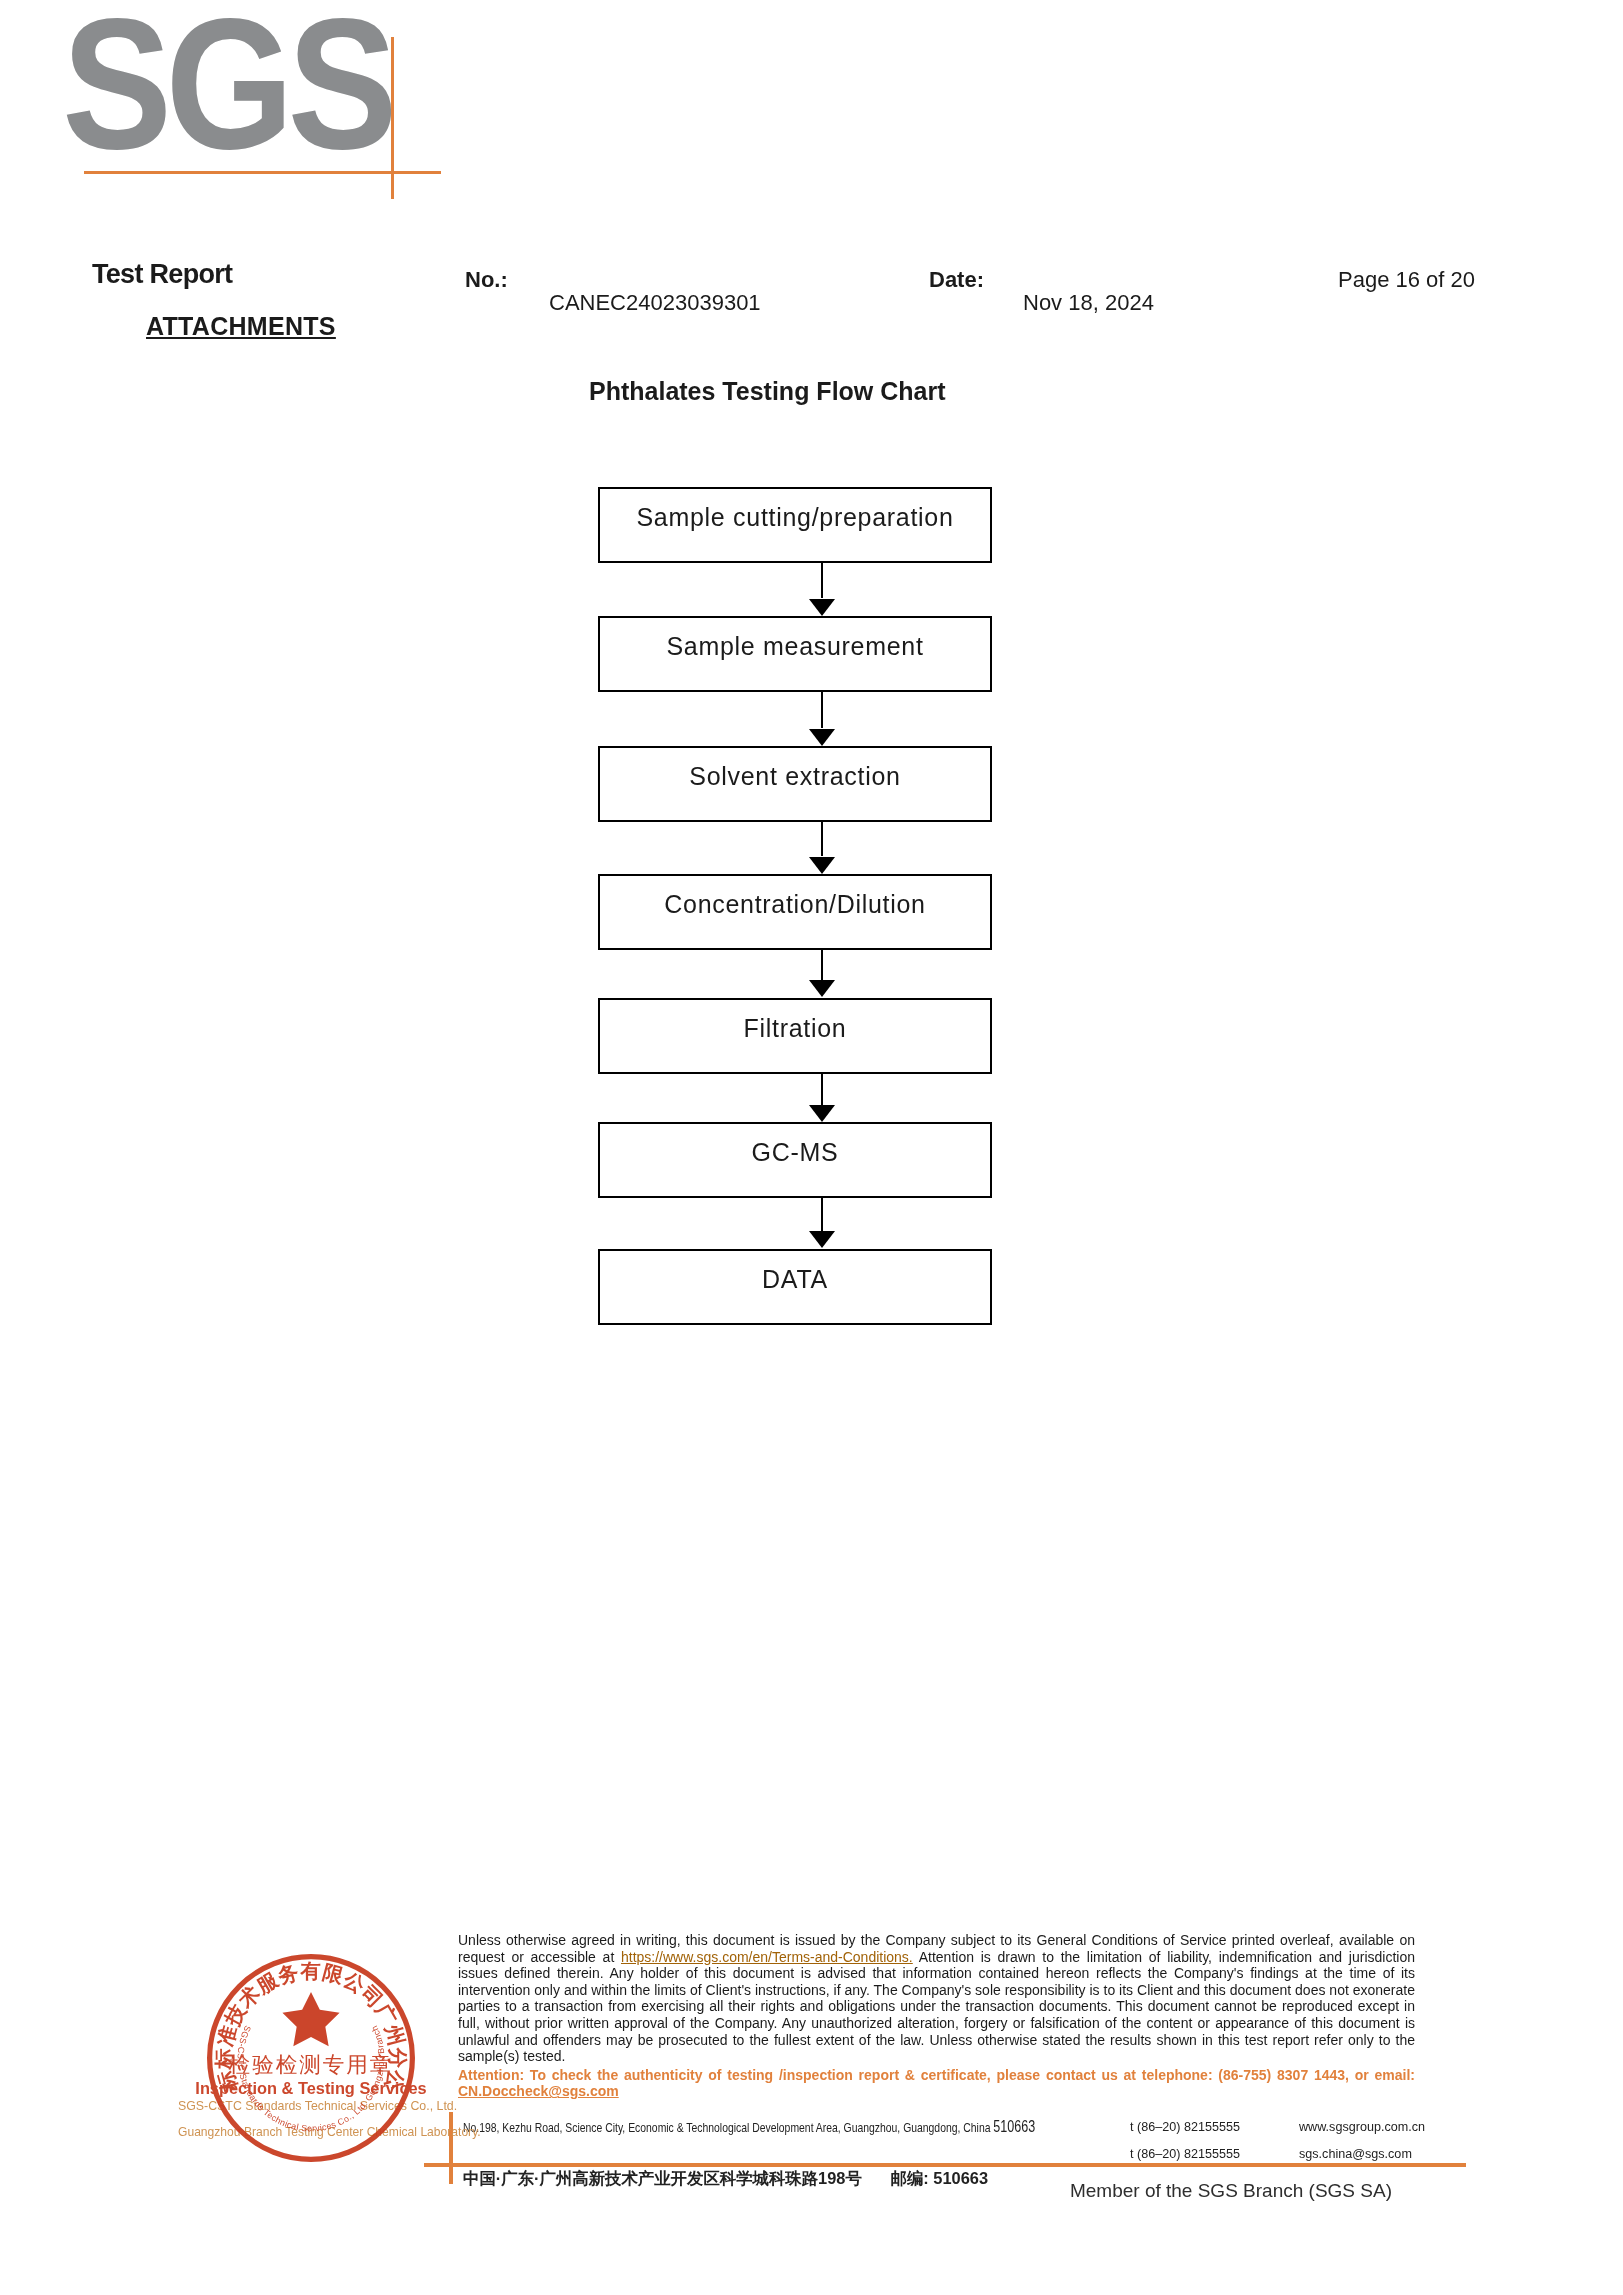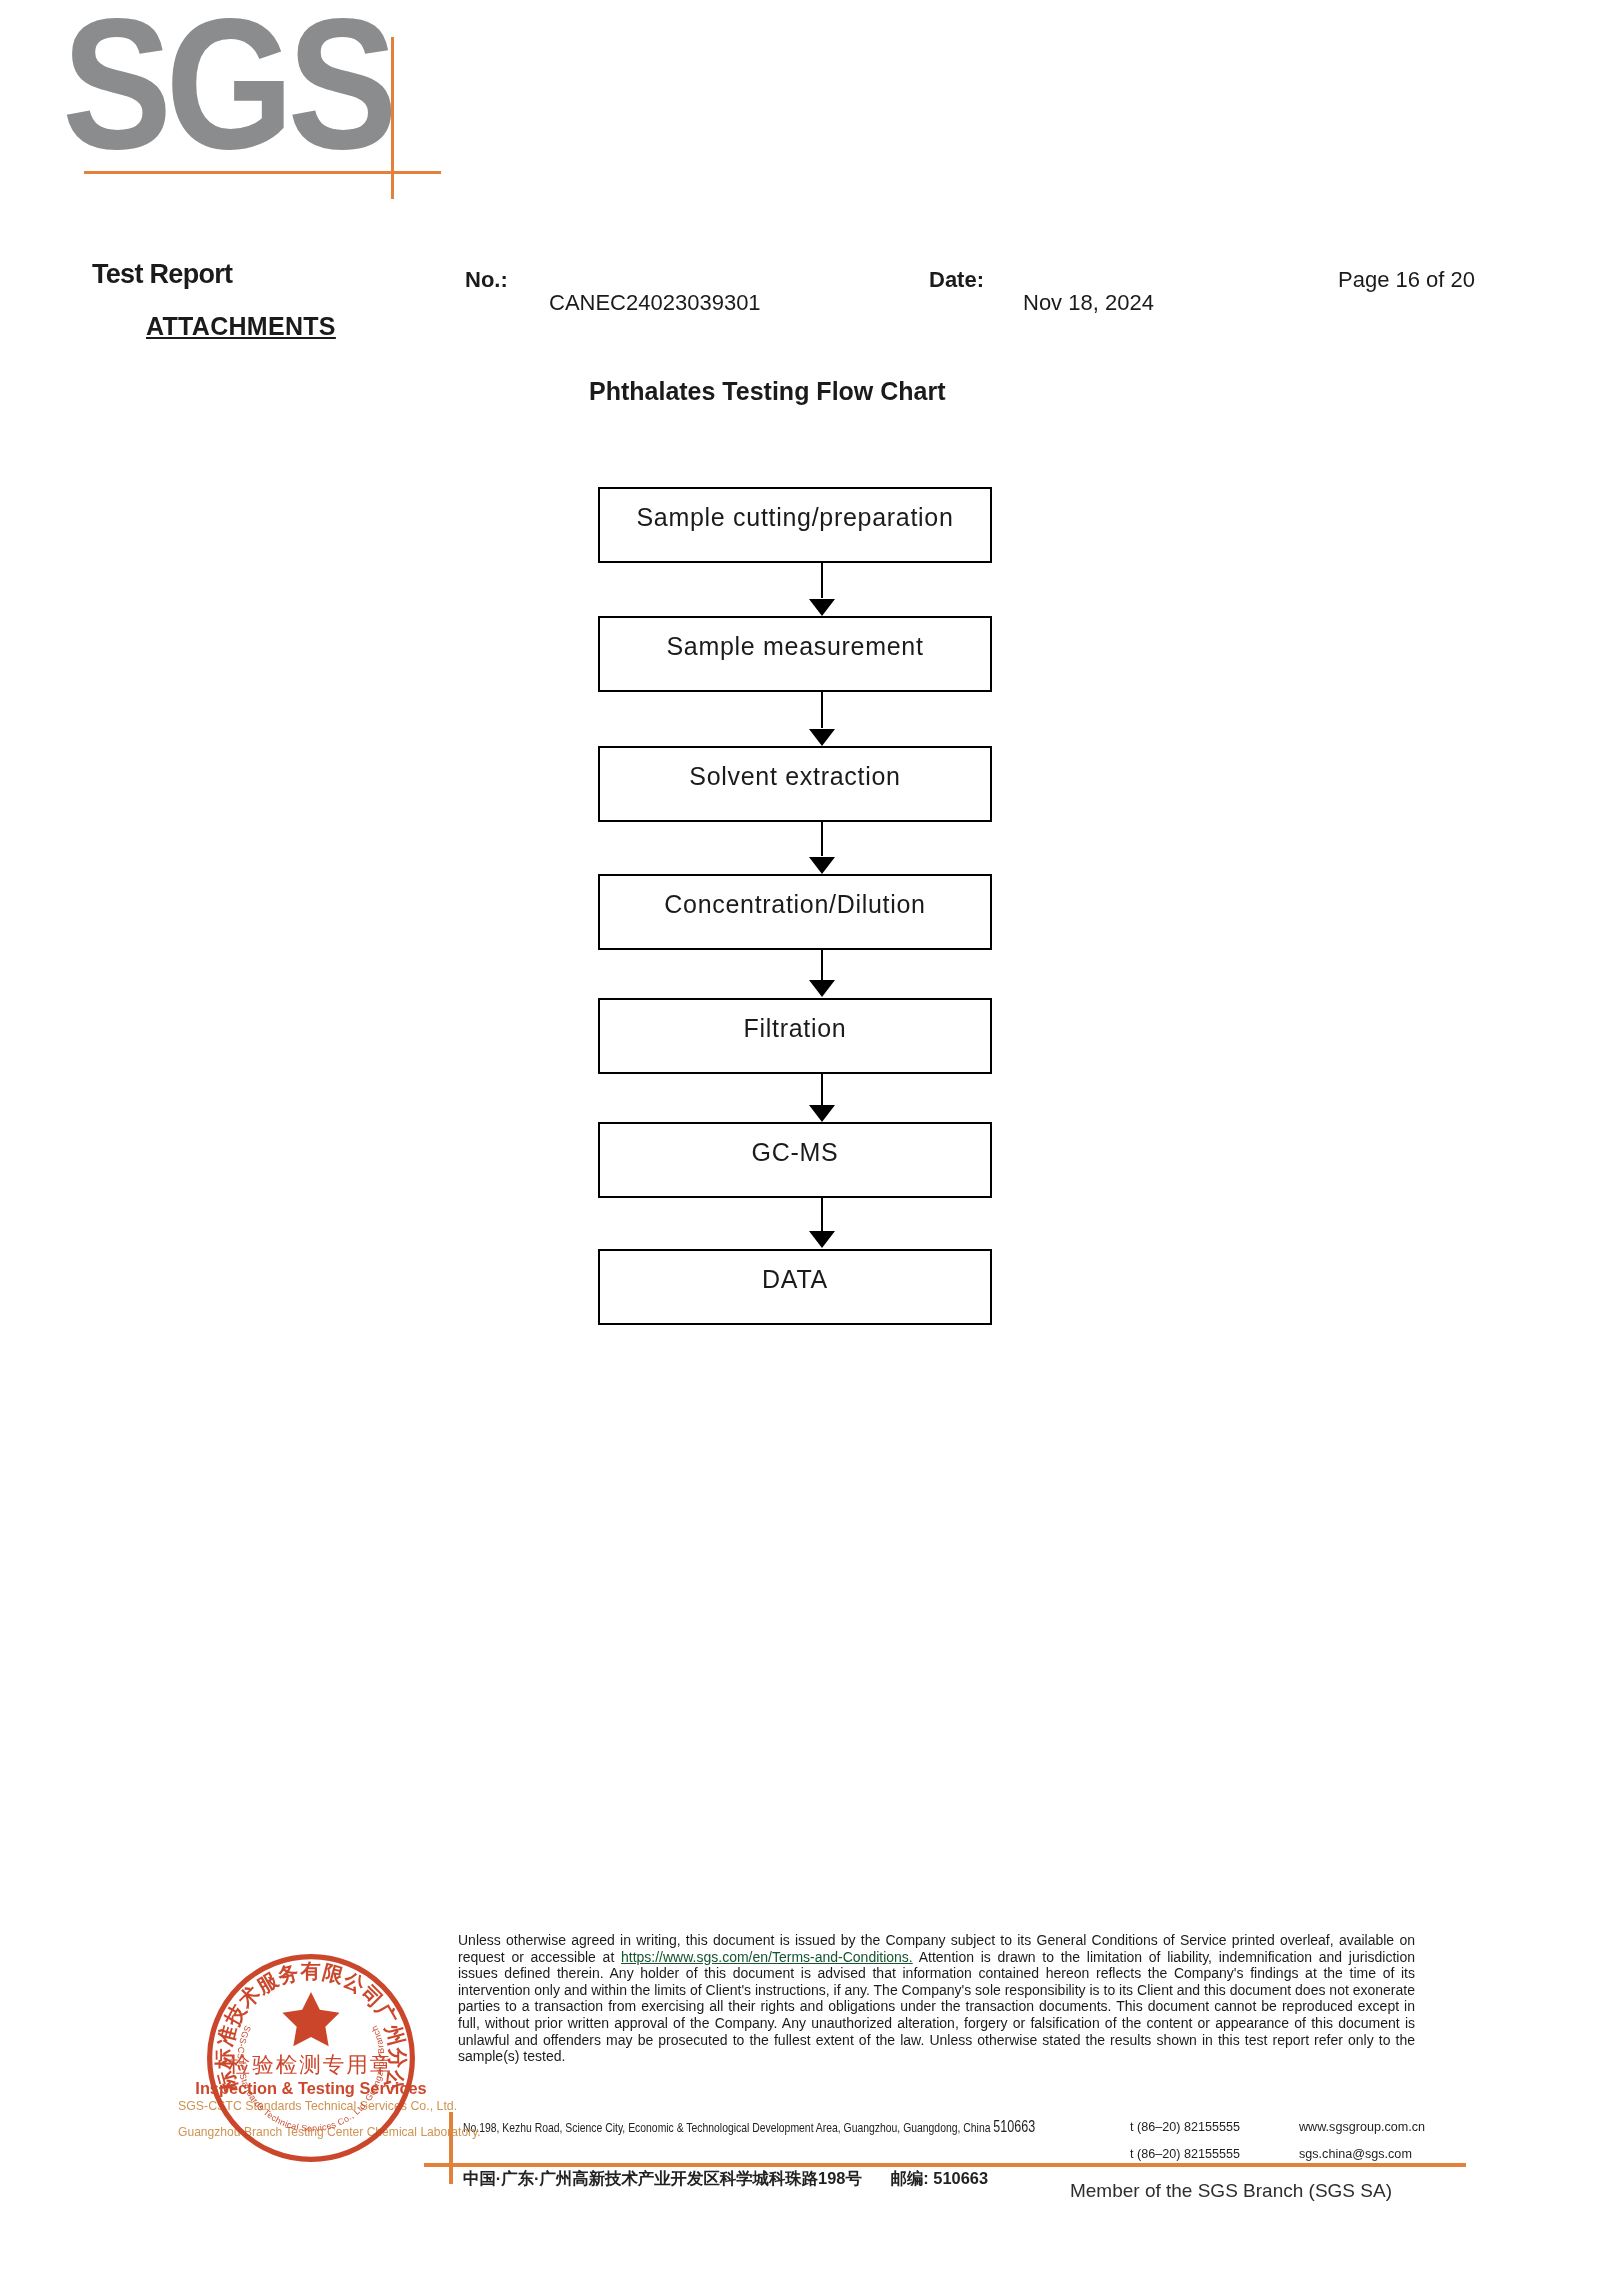--- a/index.html
+++ b/index.html
@@ -40,21 +40,21 @@
   .flow-arrow .stem{position:absolute;left:11.8px;top:0;width:2.6px;background:#000;}
   .flow-arrow .head{
     position:absolute;left:0;bottom:0;width:0;height:0;
     border-left:13px solid transparent;border-right:13px solid transparent;
     border-top:17.7px solid #000;
   }
 
   
   .legal-wrap{left:458px;top:1932px;width:957px;}
   .legal-text{font-size:14px;line-height:16.6px;text-align:justify;color:#1b1b1b;}
-  .legal-link{text-decoration:underline;color:#14532d;}
+  .legal-link{text-decoration:underline;color:#a16207;}
   .attention-text{
     margin-top:2px;font-size:14px;line-height:16.6px;text-align:justify;
     font-weight:bold;color:#e1813c;
   }
   .attention-text .email{ text-decoration:underline;}
 
   
   .addr-bar{left:449px;top:2112px;width:3.9px;height:72px;background:#e1813c;}
   .addr-en{left:463px;top:2118px;white-space:nowrap;font-size:13px;transform:scaleX(0.8);transform-origin:left top;color:#222;}
   .addr-en .zip{font-size:15.7px;}
@@ -116,20 +116,21 @@
   </div>
 <div class="abs flow-box" style="top:1122px">GC-MS</div>
 <div class="abs flow-arrow" style="top:1198px;height:50px">
     <div class="stem" style="height:33px"></div>
     <div class="head"></div>
   </div>
 <div class="abs flow-box" style="top:1249px">DATA</div>
 
 <div class="abs legal-wrap">
   <div class="legal-text"><span>Unless otherwise agreed in writing, this document is issued by the Company subject to its General Conditions of Service printed overleaf, available on request or accessible at </span><a href="#" class="legal-link">https://www.sgs.com/en/Terms-and-Conditions.</a><span> Attention is drawn to the limitation of liability, indemnification and jurisdiction issues defined therein. Any holder of this document is advised that information contained hereon reflects the Company's findings at the time of its intervention only and within the limits of Client's instructions, if any. The Company's sole responsibility is to its Client and this document does not exonerate parties to a transaction from exercising all their rights and obligations under the transaction documents. This document cannot be reproduced except in full, without prior written approval of the Company. Any unauthorized alteration, forgery or falsification of the content or appearance of this document is unlawful and offenders may be prosecuted to the fullest extent of the law. Unless otherwise stated the results shown in this test report refer only to the sample(s) tested.</span></div>
+  <div class="attention-text"><span>Attention: To check the authenticity of testing /inspection report &amp; certificate, please contact us at telephone: (86-755) 8307 1443, or email: </span><a href="#" class="email" style="color:inherit">CN.Doccheck@sgs.com</a></div>
 </div>
 
 <div class="abs addr-bar"></div>
 <div class="abs addr-en">
   <span>No.198, Kezhu Road, Science City, Economic &amp; Technological Development Area, Guangzhou, Guangdong, China</span>
   <span class="zip">510663</span>
 </div>
 <div class="abs contact tel1">t (86–20) 82155555</div>
 <div class="abs contact web">www.sgsgroup.com.cn</div>
 <div class="abs addr-cn">

